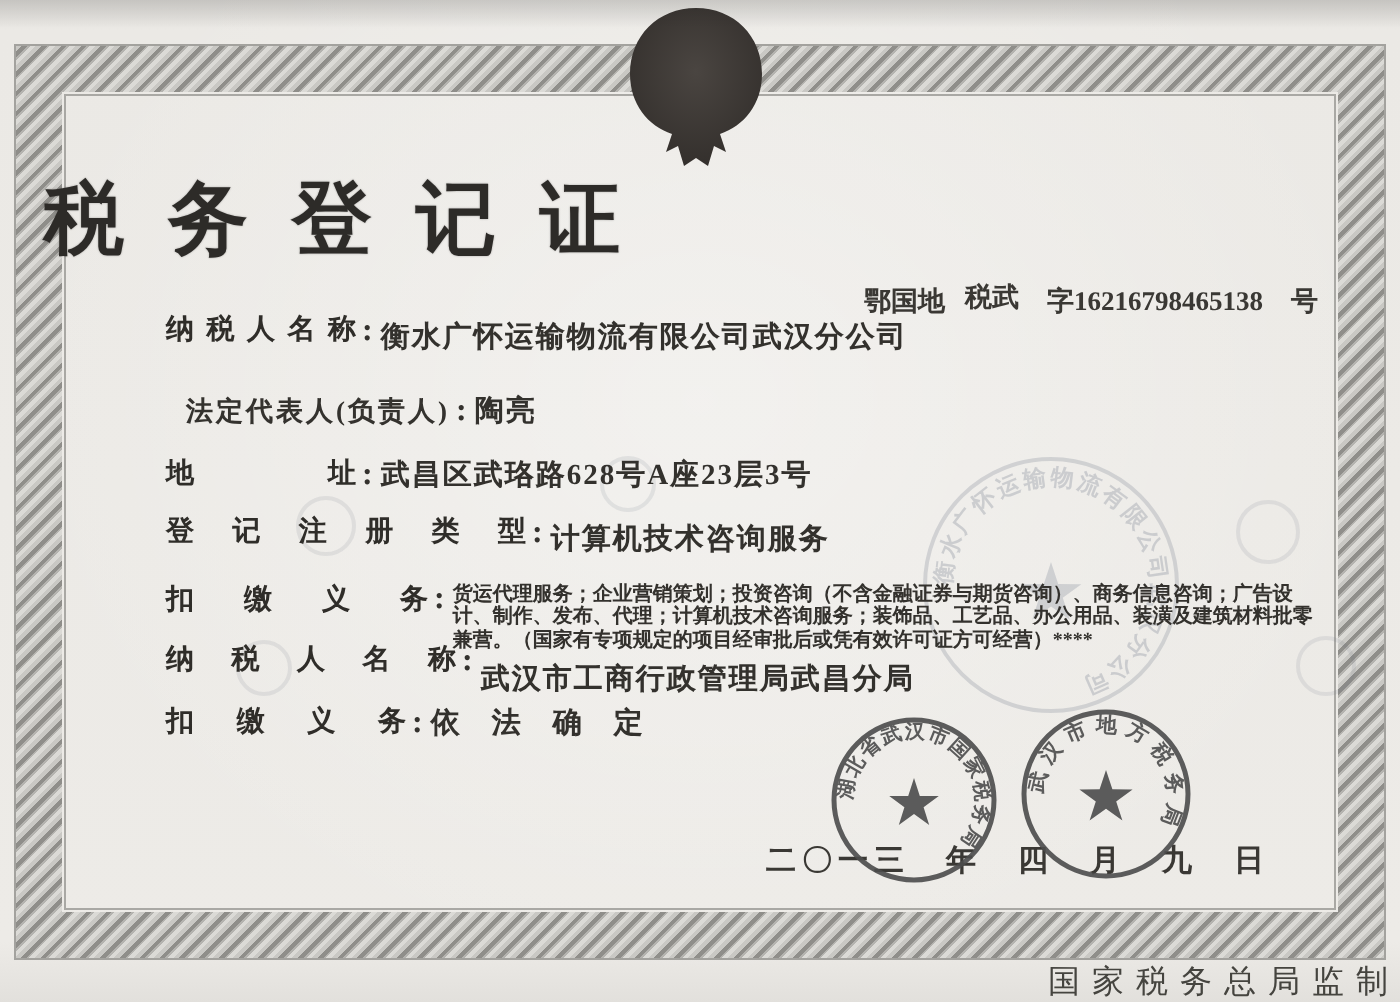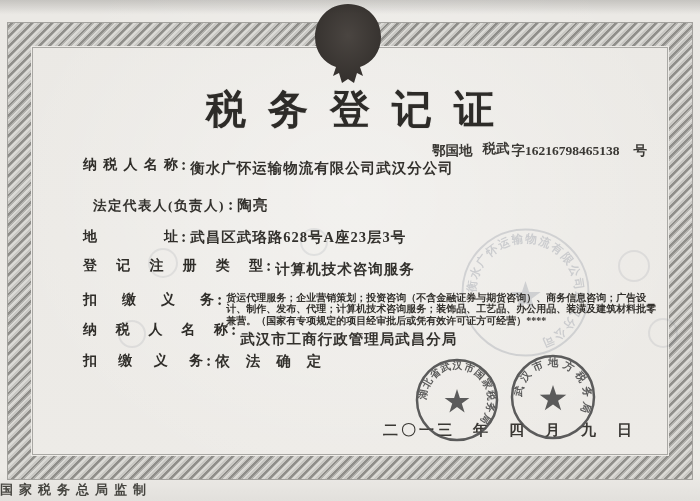--- a/index.html
+++ b/index.html
@@ -14,44 +14,44 @@
   .frame{
     position:absolute;left:8px;top:23px;right:8px;bottom:22px;
     border:23px solid;
     border-image:repeating-linear-gradient(135deg,#c9c8c4 0 2px,#8f8e8a 2px 4px,#b4b3af 4px 5px,#dbdad6 5px 7px) 23;
     outline:1px solid #a3a29e;
     z-index:1;
   }
   .frame-inner{position:absolute;inset:1px;border:1px solid #a9a8a4;}
   .emblem{position:absolute;left:310px;top:2px;z-index:3;}
   .title{
-    position:absolute;top:82px;left:0;width:100%;margin:0;text-align:center;
+    position:absolute;top:82px;left:0;width:100%;margin:0;text-align:left;
     font-size:40px;font-weight:bold;letter-spacing:22px;padding-left:22px;box-sizing:border-box;
     color:#2d2b28;z-index:2;text-shadow:0 0 1px rgba(45,43,40,.4);
   }
   .serial{position:absolute;left:432px;top:142px;font-size:13.5px;font-weight:bold;color:#3a3834;z-index:2;white-space:nowrap;}
   .serial .gap{margin-right:10px;}
-  .serial .raise{position:relative;top:-2px;margin-right:2px;font-family:Liberation Serif, serif;}
+  .serial .raise{position:relative;top:-2px;margin-right:14px;font-family:Liberation Serif, serif;}
   .serial .suf{margin-left:14px;}
   .row{position:absolute;left:83px;z-index:2;white-space:nowrap;}
   .lab{display:inline-block;text-align:justify;text-align-last:justify;font-weight:bold;font-size:14px;color:#2f2d29;vertical-align:top;}
   .w95{width:95px}.w131{width:131px}.w145{width:145px}.w120{width:120px}.w180{width:180px}
   .nat{font-weight:bold;font-size:13.5px;letter-spacing:1.5px;margin-left:10px;}
   .colon{font-weight:bold;margin:0 4px 0 3px;}
   .val{font-size:14.5px;font-weight:bold;letter-spacing:1px;color:#33312d;}
   .r1{top:156px}.r2{top:196px}.r3{top:228px}.r4{top:257px}.r5{top:291px}.r6{top:321px}.r7{top:352px}
   .r1 .val{position:relative;top:3px;}
   .r4 .val{position:relative;top:3px;}
   .r5 .val{display:inline-block;white-space:normal;width:436px;font-size:10px;line-height:11.3px;letter-spacing:0;font-weight:bold;vertical-align:top;margin-top:1px;}
   .r6 .val{position:relative;top:9px;}
   .r7 .val{letter-spacing:16px;}
   .date{position:absolute;left:383px;top:421px;font-size:15px;font-weight:bold;letter-spacing:3px;color:#3a3834;z-index:2;white-space:nowrap;}
   .seal{position:absolute;z-index:3;}
   .ghost{opacity:.5;z-index:1;}
-  .footer{position:absolute;left:0;top:481px;width:100%;text-align:left;font-size:13px;letter-spacing:6px;color:#45443f;font-weight:bold;z-index:2;}
+  .footer{position:absolute;left:0;top:481px;width:100%;text-align:right;font-size:16px;letter-spacing:6px;color:#45443f;font-weight:normal;z-index:2;}
   .wm{position:absolute;border:2px solid rgba(110,118,132,.13);border-radius:50%;z-index:1;}
   .shade-top{position:absolute;left:0;top:0;width:100%;height:14px;background:linear-gradient(180deg,rgba(0,0,0,.10),rgba(0,0,0,0));z-index:4;pointer-events:none;}
 </style>
 </head>
 <body>
 
 <div>
 
   <div class="frame">
     <div class="frame-inner"></div>

